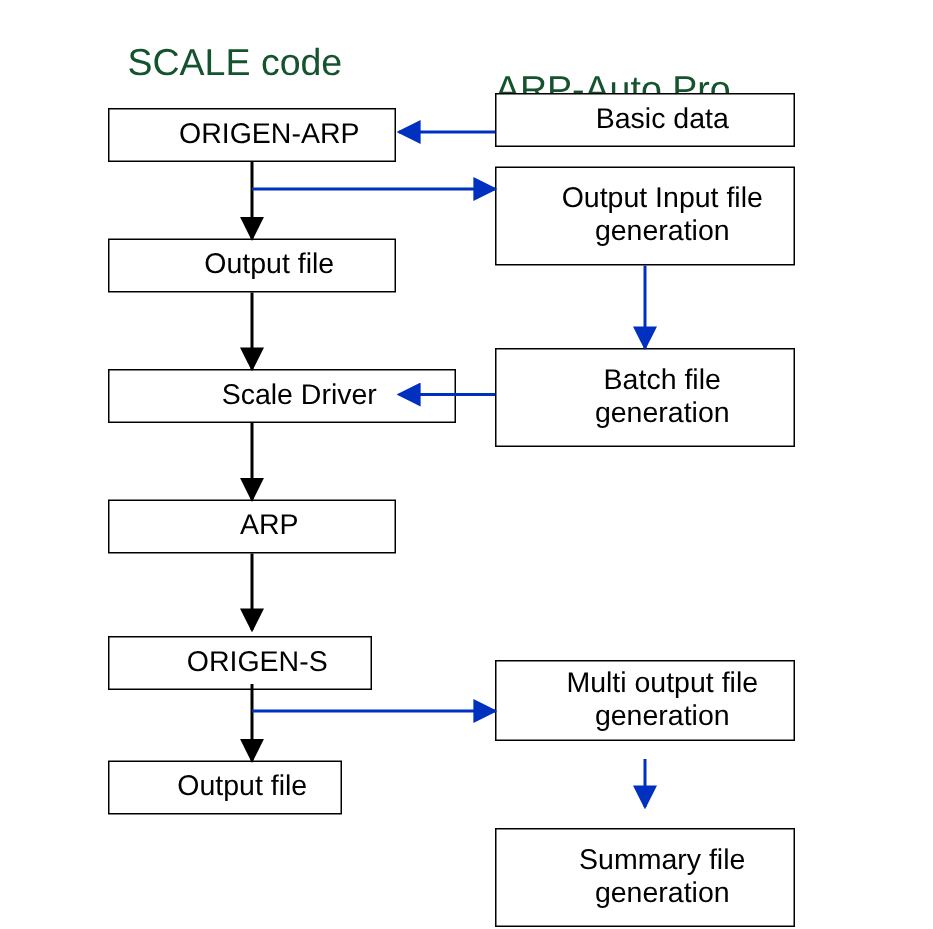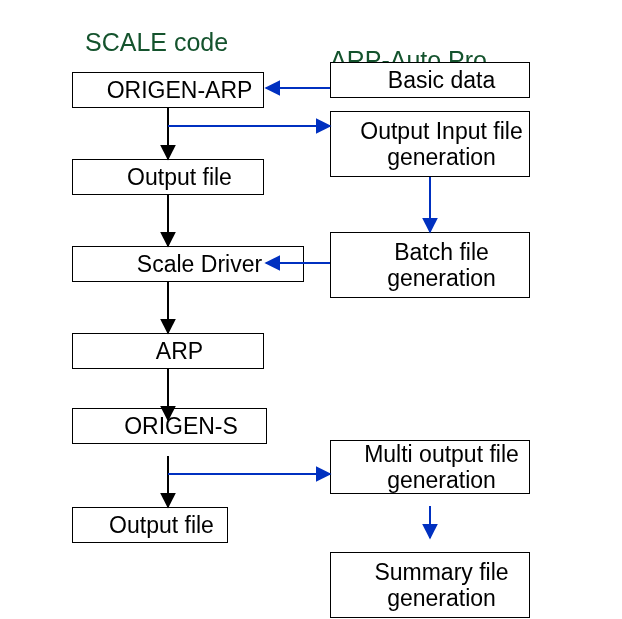--- a/index.html
+++ b/index.html
@@ -16,21 +16,21 @@
     text-align:right;
   }
   .box{
     position:absolute;
     border:1.5px solid #000;
     background:#fff;
     display:flex;
     align-items:center;
     justify-content:center;
     text-align:center;
-    font-size:23px;
+    font-size:19px;
     line-height:1.15;
     color:#000;
     box-sizing:border-box;
     padding-left:23px;
   }
   svg.layer{
     position:absolute;
     left:0;top:0;
     width:622px;height:619px;
     pointer-events:none;
@@ -39,21 +39,21 @@
 </head>
 <body>
 
 <div class="hdr" style="left:85px;top:28px">SCALE code</div>
 <div class="hdr" style="left:330px;top:46px">ARP-Auto Pro</div>
 
 <div class="box" style="left:72px;top:72px;width:192px;height:36px">ORIGEN-ARP</div>
 <div class="box" style="left:72px;top:159px;width:192px;height:36px">Output file</div>
 <div class="box" style="left:72px;top:246px;width:232px;height:36px">Scale Driver</div>
 <div class="box" style="left:72px;top:333px;width:192px;height:36px">ARP</div>
-<div class="box" style="left:72px;top:408px;width:195px;height:36px">ORIGEN-S</div>
+<div class="box" style="left:72px;top:424px;width:176px;height:36px">ORIGEN-S</div>
 <div class="box" style="left:72px;top:507px;width:156px;height:36px">Output file</div>
 
 <div class="box" style="left:330px;top:62px;width:200px;height:36px">Basic data</div>
 <div class="box" style="left:330px;top:111px;width:200px;height:66px;white-space:pre-line">Output Input file
 generation</div>
 <div class="box" style="left:330px;top:232px;width:200px;height:66px;white-space:pre-line">Batch file
 generation</div>
 <div class="box" style="left:330px;top:440px;width:200px;height:54px;white-space:pre-line">Multi output file
 generation</div>
 <div class="box" style="left:330px;top:552px;width:200px;height:66px;white-space:pre-line">Summary file

